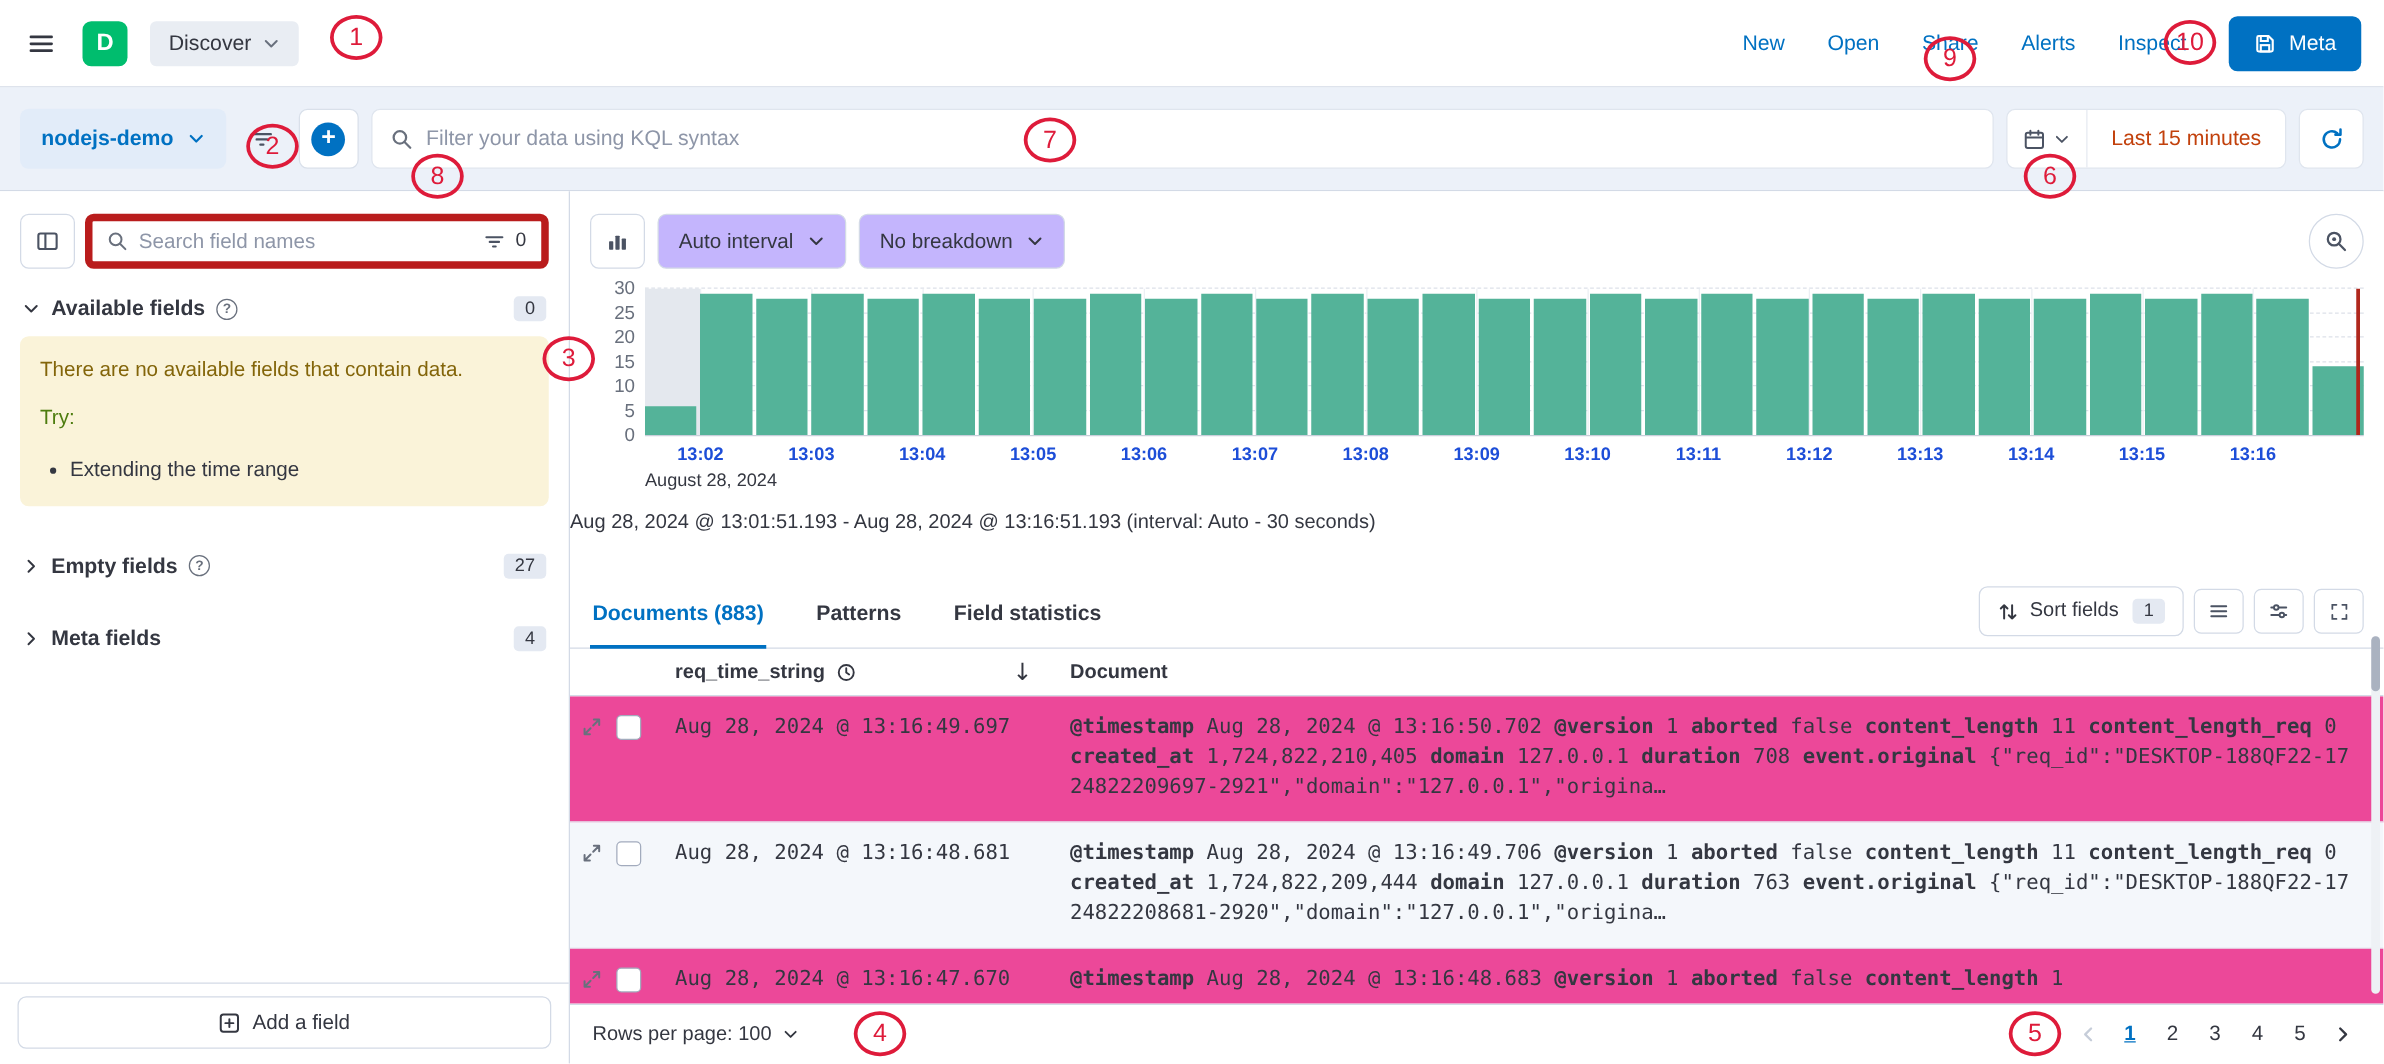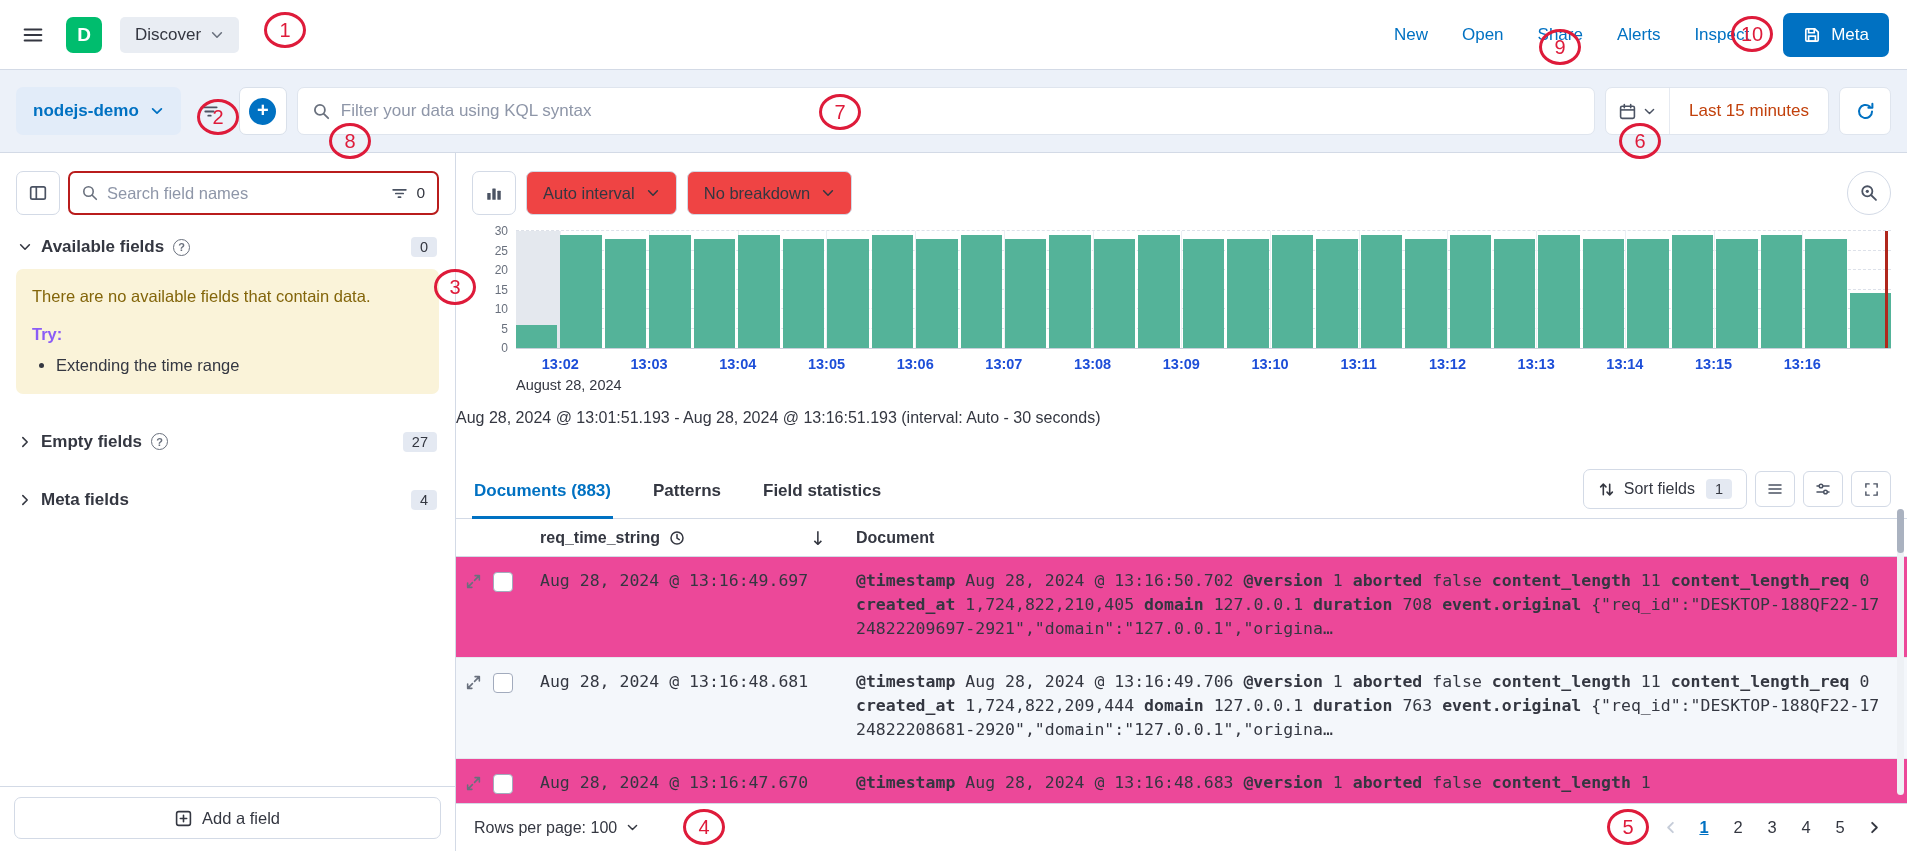--- a/index.html
+++ b/index.html
@@ -37,57 +37,57 @@
   .dp-range { padding:0 19px; font-size:17px; color:#c2410c; }
   .refresh-btn { width:52px; height:48px; background:#fff; border:1px solid #dfe5ee; border-radius:7px; display:flex; align-items:center; justify-content:center; color:#0071c2; }
 
   
   .main { flex:1; display:flex; min-height:0; }
 
   
   .sidebar { width:456px; flex:0 0 456px; border-right:1px solid #d3dae6; display:flex; flex-direction:column; padding:18px 16px 0; background:#fff; }
   .sb-controls { display:flex; gap:8px; }
   .sb-toggle { width:44px; height:44px; border:1px solid #d3dae6; border-radius:7px; display:flex; align-items:center; justify-content:center; color:#4b5363; background:#fff; }
-  .sb-search { flex:1; min-width:0; height:44px; border:2px solid #b91c1c; border-radius:7px; background:#fff; display:flex; align-items:center; padding:0 12px; gap:9px; color:#69707d; }
+  .sb-search { flex:1; min-width:0; height:44px; border:6px solid #b91c1c; border-radius:7px; background:#fff; display:flex; align-items:center; padding:0 12px; gap:9px; color:#69707d; }
   .sb-search input { flex:1; min-width:0; border:none; outline:none; font-size:16.5px; color:#343741; }
   .sb-search input::placeholder { color:#8e96a8; }
   .sb-filter { display:flex; align-items:center; gap:8px; color:#4b5363; }
   .sb-filter .count { color:#343741; font-size:15.5px; }
   .af-row, .group-row { display:flex; align-items:center; gap:9px; }
   .af-row { margin:22px 2px 12px; }
   .group-row { margin:38px 2px 0; }
   .af-row .label, .group-row .label { font-weight:bold; font-size:17px; }
   .chev-ic { color:#343741; display:flex; }
   .help-dot { width:17px; height:17px; border-radius:50%; border:1.5px solid #69707d; color:#69707d; font-size:11px; display:inline-flex; align-items:center; justify-content:center; font-weight:bold; flex:0 0 auto; }
   .count-badge { margin-left:auto; background:#e4e9f2; border-radius:4px; padding:2px 9px; font-size:14.5px; color:#343741; }
   .callout { background:#faf3d9; border-radius:7px; padding:16px; font-size:16.5px; line-height:1.45; }
   .callout .msg { color:#83650a; margin-bottom:14px; }
-  .callout .try { font-weight:bold; color:#8b5cf6; margin-bottom:7px; }
+  .callout .try { font-weight:normal; color:#4d7c0f; margin-bottom:18px; }
   .callout ul { margin-left:24px; }
   .callout li { color:#343741; }
   .sb-spacer { flex:1; }
   .add-field-area { border-top:1px solid #d3dae6; margin:0 -16px; padding:10px 14px 12px; }
   .add-field-btn { width:100%; height:42px; border:1px solid #d3dae6; border-radius:7px; background:#fff; display:flex; align-items:center; justify-content:center; gap:10px; font-size:16.5px; color:#343741; }
 
   
   .content { flex:1; min-width:0; display:flex; flex-direction:column; background:#fff; position:relative; }
   .chart-controls { display:flex; align-items:center; gap:10px; margin:18px 16px 0; }
   .icon-btn { width:44px; height:44px; border:1px solid #d3dae6; border-radius:7px; background:#fff; display:flex; align-items:center; justify-content:center; color:#4b5363; }
   .icon-btn.round { border-radius:50%; margin-left:auto; }
-  .ctl-btn { height:44px; border:1px solid #d3dae6; border-radius:7px; background:#ef4444; padding:0 16px; display:flex; align-items:center; gap:11px; font-size:16.5px; color:#343741; }
+  .ctl-btn { height:44px; border:1px solid #d3dae6; border-radius:7px; background:#c4b5fd; padding:0 16px; display:flex; align-items:center; gap:11px; font-size:16.5px; color:#343741; }
 
   .chart-area { margin:16px 16px 0; padding-left:44px; position:relative; }
   .plot { position:relative; height:118px; border-bottom:1px solid #c9cfda; }
   .bars { position:absolute; left:0; right:0; top:0; bottom:0; display:flex; align-items:flex-end; gap:3px; z-index:2; }
   .bar { flex:1; background:#54b399; }
   .gray-band { position:absolute; left:0; top:0; bottom:0; width:3.2%; background:#e4e8ee; z-index:1; }
   .hgrid { position:absolute; left:0; right:0; height:0; border-top:1px dashed #dde1e9; z-index:0; }
   .vgrid { position:absolute; top:0; bottom:0; width:1px; background:#eceff4; z-index:0; }
   .now-line { position:absolute; right:3px; top:0; bottom:0; width:3px; background:#b0271c; z-index:3; }
-  .ylab { position:absolute; left:-42px; width:34px; text-align:right; font-size:12px; color:#69707d; transform:translateY(50%); z-index:4; }
+  .ylab { position:absolute; left:-42px; width:34px; text-align:right; font-size:15px; color:#69707d; transform:translateY(50%); z-index:4; }
   .x-axis { position:relative; height:24px; margin-top:4px; }
   .xlab { position:absolute; top:3px; transform:translateX(-50%); font-size:14.5px; color:#1d4ed8; white-space:nowrap;font-weight:bold; }
   .x-date { font-size:14.5px; color:#343741; margin-top:0; }
   .caption { font-size:16px; color:#343741; margin:16px 0 20px; }
 
   .tabs-row { display:flex; align-items:flex-end; padding:22px 16px 0; border-bottom:1px solid #d3dae6; }
   .tabs { display:flex; gap:38px; }
   .tab { font-size:17px; font-weight:bold; padding:0 2px 15px; color:#343741; border-bottom:3px solid transparent; margin-bottom:-1px; }
   .tab.active { color:#0071c2; border-bottom-color:#0071c2; }
   .tab-actions { margin-left:auto; display:flex; gap:8px; align-items:center; padding-bottom:9px; }

